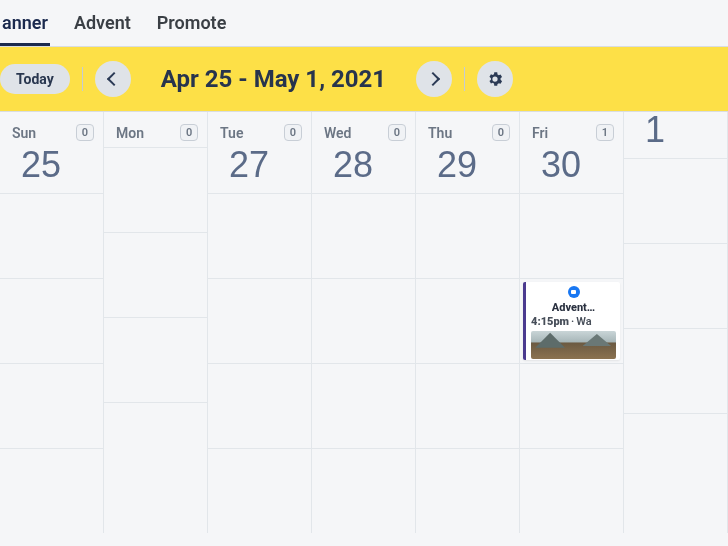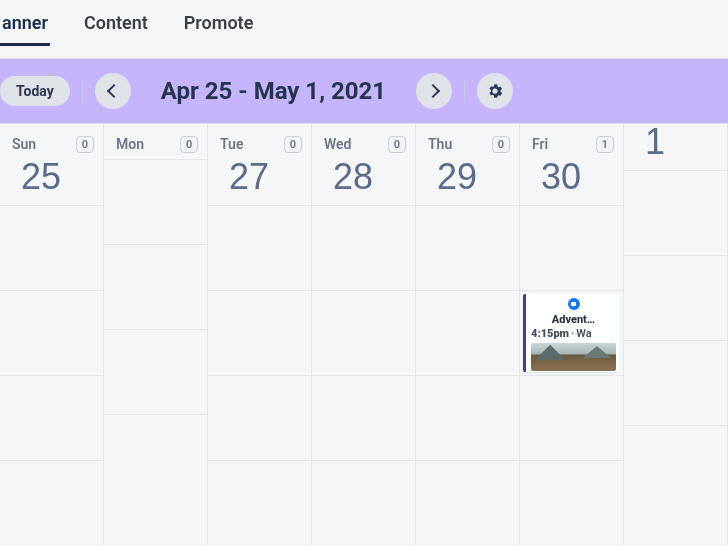--- a/index.html
+++ b/index.html
@@ -6,43 +6,43 @@
   html, body {
     width: 728px; height: 546px;
     font-family: -apple-system, BlinkMacSystemFont, "Segoe UI", Roboto, Arial, sans-serif;
     background: #f5f6f8;
     color: #333;
     overflow: hidden;
   }
   
   .tabs {
     display: flex;
-    gap: 32px;
-    padding: 8px 0 12px 0;
+    gap: 22px;
+    padding: 8px 0 0 0;
     background: #f5f6f8;
     border-bottom: 1px solid #d9dde1;
   }
   .tab {
     font-size: 18px;
     font-weight: 600;
     color: #3a3f45;
     padding: 4px 2px 10px 2px;
     cursor: pointer;
   }
   .tab.active {
     color: #1b2a4e;
     border-bottom: 3px solid #1b2a4e;
   }
   
   .toolbar {
     display: flex;
     align-items: center;
     gap: 12px;
     padding: 14px 0 14px 0;
-    background: #c4b5fd;
+    background: #fde047;
   }
   .pill-btn {
     background: #dfe3e8;
     border-radius: 999px;
     padding: 7px 16px;
     font-weight: 700;
     font-size: 14px;
     color: #29374f;
     cursor: pointer;
   }
@@ -75,21 +75,21 @@
   }
   .daycol {
     border-right: 1px solid #e2e6ea;
     background: #f5f6f8;
     min-width: 0;
   }
   .dayhead {
     padding: 12px 9px 6px 12px;
     display: flex;
     justify-content: space-between;
-    align-items: flex-start;
+    align-items: center;
     gap: 36px;
   }
   .dayname { font-size: 14px; color: #6c7684; font-weight: 600;}
   .countbadge {
     border: 1px solid #c8ced6;
     border-radius: 4px;
     font-size: 11px;
     color: #6c7684;
     padding: 1px 5px;
     background: #f0f2f5;
@@ -157,21 +157,21 @@
     width: 13px; height: 12px; border: 1px solid #6b738a; border-radius: 2px;
     display: flex; align-items: center; justify-content: center;
     font-size: 7px; color: #6b738a;
   }
 </style>
 </head>
 <body>
 
 <div class="tabs">
   <div class="tab active">anner</div>
-  <div class="tab">Content</div>
+  <div class="tab">Advent</div>
   <div class="tab">Promote</div>
 </div>
 
 <div class="toolbar">
   <div class="pill-btn">Today</div>
   <div class="vdiv"></div>
   <div class="circle-btn">
     <span class="chev left"></span>
   </div>
   <div class="date-range">Apr 25 - May 1, 2021</div>

